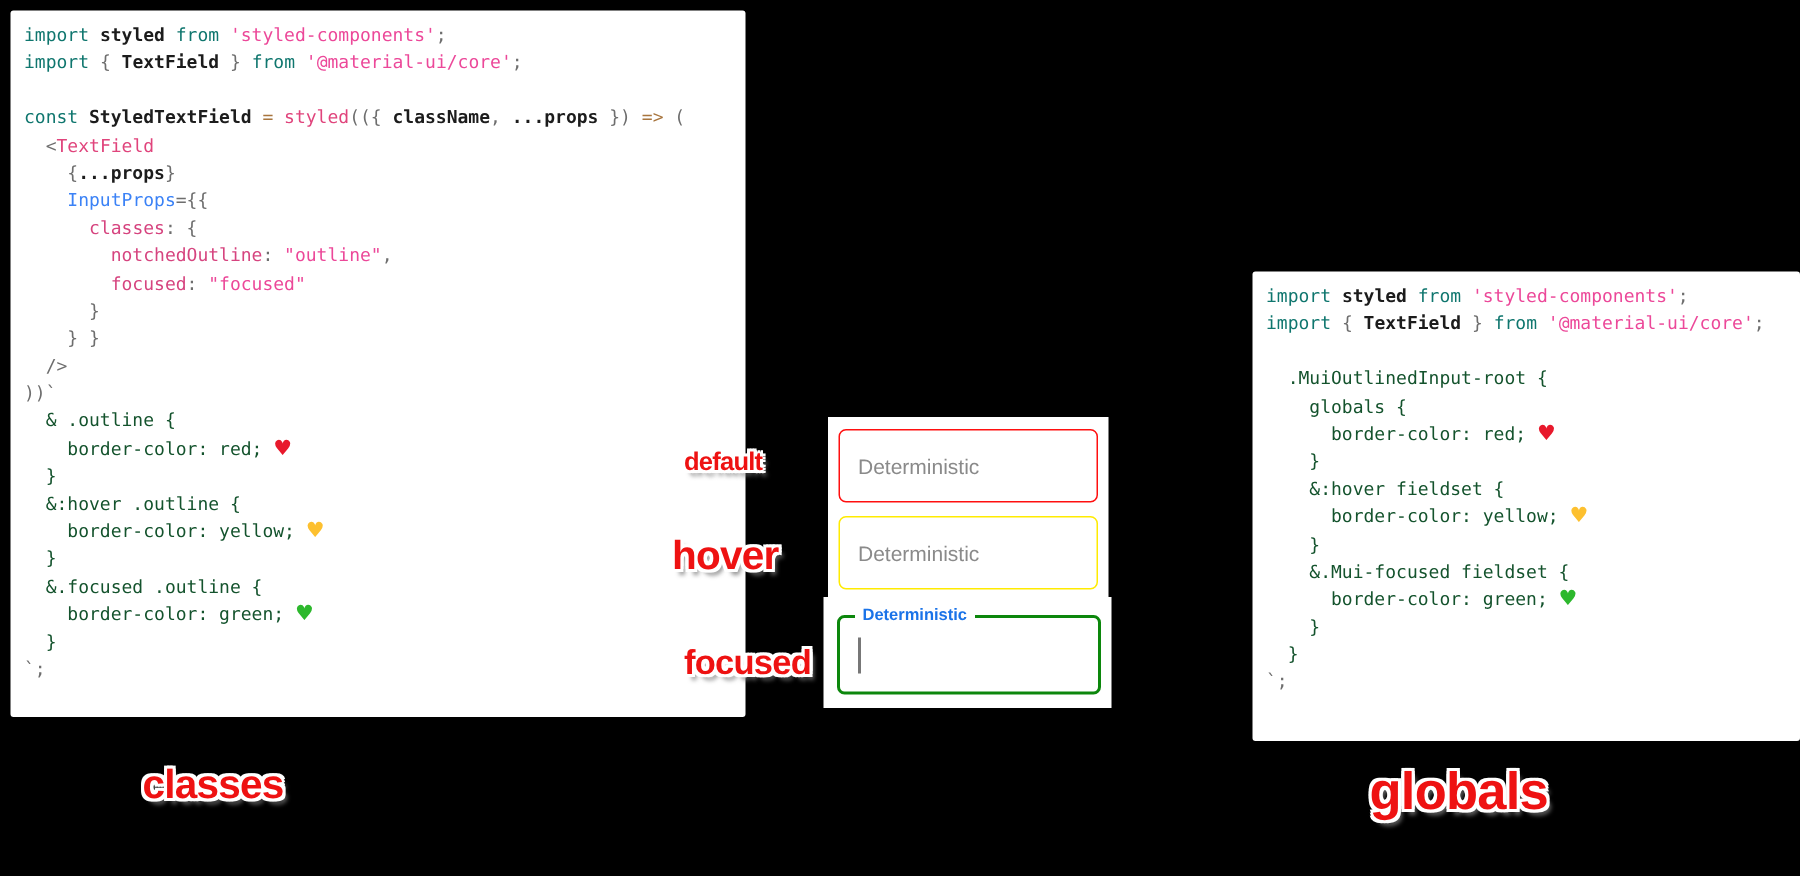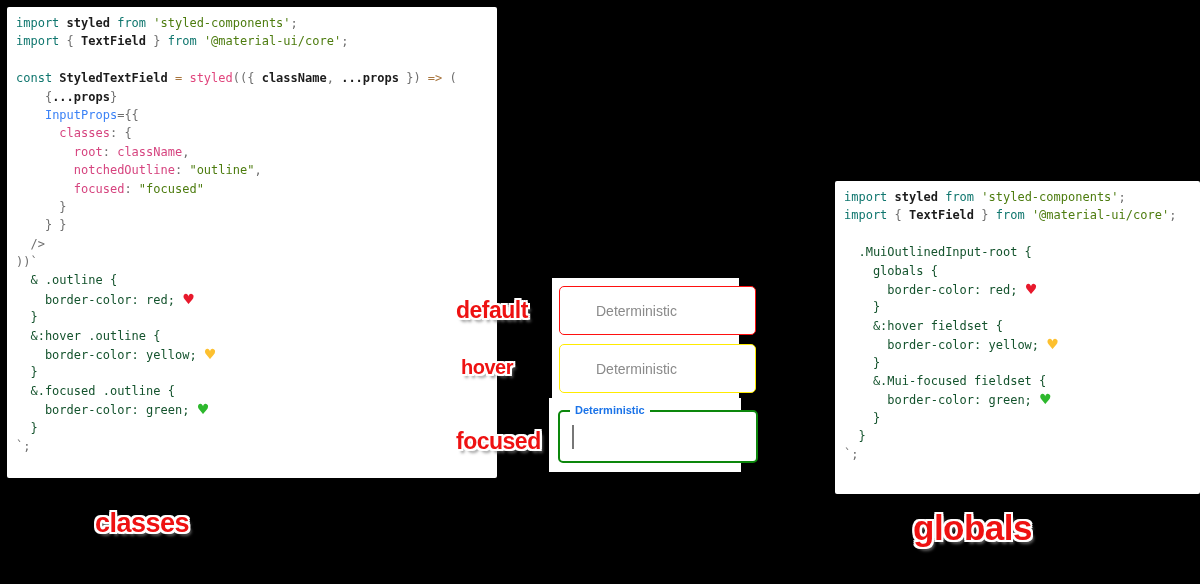--- a/index.html
+++ b/index.html
@@ -11,35 +11,35 @@
     position:absolute;background:#fff;border-radius:2px;
     font-family:"DejaVu Sans Mono",monospace;font-size:12px;color:#1d1d1d;
   }
   .code-panel .code{padding:7px 9px;}
   .code-line{height:18.4px;line-height:18.4px;white-space:pre;}
   .tok-kw{color:#0f766e;}
   .tok-id{color:#1c1c1c;font-weight:bold;}
   .tok-fn{color:#e0447c;}
   .tok-tag{color:#e0447c;}
   .tok-key{color:#d6447f;}
-  .tok-str{color:#4d7c0f;}
+  .tok-str{color:#ec4899;}
   .tok-attr{color:#3b82f6;}
   .tok-css{color:#14532d;}
   .tok-pu{color:#6e6e6e;}
   .tok-op{color:#a8753e;}
   .tok-hr,.tok-hy,.tok-hg{font-family:"DejaVu Sans",sans-serif;font-size:14px;}
   .tok-hr{color:#e8192c;}
   .tok-hy{color:#fdc02f;}
   .tok-hg{color:#2db82d;}
 
   .card{position:absolute;background:#fff;}
   #card-a{left:552px;top:278px;width:187px;height:120px;}
   #card-b{left:549px;top:398px;width:192px;height:74px;}
 
-  .tf{position:absolute;background:#fff;border-radius:5px;padding-left:24px;}
+  .tf{position:absolute;background:#fff;border-radius:5px;}
   .tf input{
     width:100%;height:100%;box-sizing:border-box;border:none;outline:none;
     background:transparent;padding:0 0 0 12px;
     font-family:"Liberation Sans",sans-serif;font-size:14px;color:#555;
   }
   .tf input::placeholder{color:#8a8a8a;opacity:1;}
   #tf-default{left:559px;top:286px;width:171px;height:47px;border:1.6px solid #ff0f0f;}
   #tf-hover{left:559px;top:344px;width:171px;height:47px;border:1.6px solid #ffeb00;}
   #tf-focused{left:558px;top:410px;width:172px;height:49px;border:2px solid #0c870c;}
   #tf-focused .float-label{
@@ -49,42 +49,42 @@
   #tf-focused .caret{position:absolute;left:12px;top:13px;width:2px;height:24px;background:#777;}
 
   .red-label{
     position:absolute;color:#ee1212;font-weight:bold;line-height:1;
     letter-spacing:-0.5px;
     text-shadow:
       -2px -2px 0 #fff, 2px -2px 0 #fff, -2px 2px 0 #fff, 2px 2px 0 #fff,
       -2px 0 0 #fff, 2px 0 0 #fff, 0 -2px 0 #fff, 0 2px 0 #fff,
       3px 4px 3px rgba(120,120,120,.8);
   }
-  #label-default{left:456px;top:299px;font-size:23px;}
-  #label-hover{left:461px;top:357px;font-size:20px;}
+  #label-default{left:456px;top:299px;font-size:17px;}
+  #label-hover{left:448px;top:357px;font-size:27px;}
   #label-focused{left:456px;top:430px;font-size:23px;}
   #label-classes{left:95px;top:510px;font-size:27px;}
   #label-globals{left:913px;top:510px;font-size:35px;}
 
   #panel-classes{left:7px;top:7px;width:490px;height:471px;}
   #panel-globals{left:835px;top:181px;width:365px;height:313px;}
 </style>
 </head>
 <body>
 
 <div id="panel-classes" class="code-panel">
   <div class="code">
       <div class="code-line"><span class="tok-kw">import</span><span class="tok-id"> styled </span><span class="tok-kw">from</span><span class="tok-str"> 'styled-components'</span><span class="tok-pu">;</span></div>
       <div class="code-line"><span class="tok-kw">import</span><span class="tok-pu"> { </span><span class="tok-id">TextField</span><span class="tok-pu"> } </span><span class="tok-kw">from</span><span class="tok-str"> '@material-ui/core'</span><span class="tok-pu">;</span></div>
       <div class="code-line"></div>
       <div class="code-line"><span class="tok-kw">const</span><span class="tok-id"> StyledTextField </span><span class="tok-op">= </span><span class="tok-fn">styled</span><span class="tok-pu">(({ </span><span class="tok-id">className</span><span class="tok-pu">, </span><span class="tok-id">...props</span><span class="tok-pu"> }) </span><span class="tok-op">=&gt; </span><span class="tok-pu">(</span></div>
+      <div class="code-line"><span class="tok-pu">  &lt;</span><span class="tok-tag">TextField</span></div>
       <div class="code-line"><span class="tok-pu">    {</span><span class="tok-id">...props</span><span class="tok-pu">}</span></div>
       <div class="code-line"><span class="tok-pu">    </span><span class="tok-attr">InputProps</span><span class="tok-pu">={{</span></div>
       <div class="code-line"><span class="tok-pu">      </span><span class="tok-key">classes</span><span class="tok-pu">: {</span></div>
-      <div class="code-line"><span class="tok-pu">        </span><span class="tok-key">root</span><span class="tok-pu">: </span><span class="tok-key">className</span><span class="tok-pu">,</span></div>
       <div class="code-line"><span class="tok-pu">        </span><span class="tok-key">notchedOutline</span><span class="tok-pu">: </span><span class="tok-str">"outline"</span><span class="tok-pu">,</span></div>
       <div class="code-line"><span class="tok-pu">        </span><span class="tok-key">focused</span><span class="tok-pu">: </span><span class="tok-str">"focused"</span></div>
       <div class="code-line"><span class="tok-pu">      }</span></div>
       <div class="code-line"><span class="tok-pu">    } }</span></div>
       <div class="code-line"><span class="tok-pu">  /&gt;</span></div>
       <div class="code-line"><span class="tok-pu">))`</span></div>
       <div class="code-line"><span class="tok-css">  &amp; .outline {</span></div>
       <div class="code-line"><span class="tok-css">    border-color: red; </span><span class="tok-hr">♥</span></div>
       <div class="code-line"><span class="tok-css">  }</span></div>
       <div class="code-line"><span class="tok-css">  &amp;:hover .outline {</span></div>

